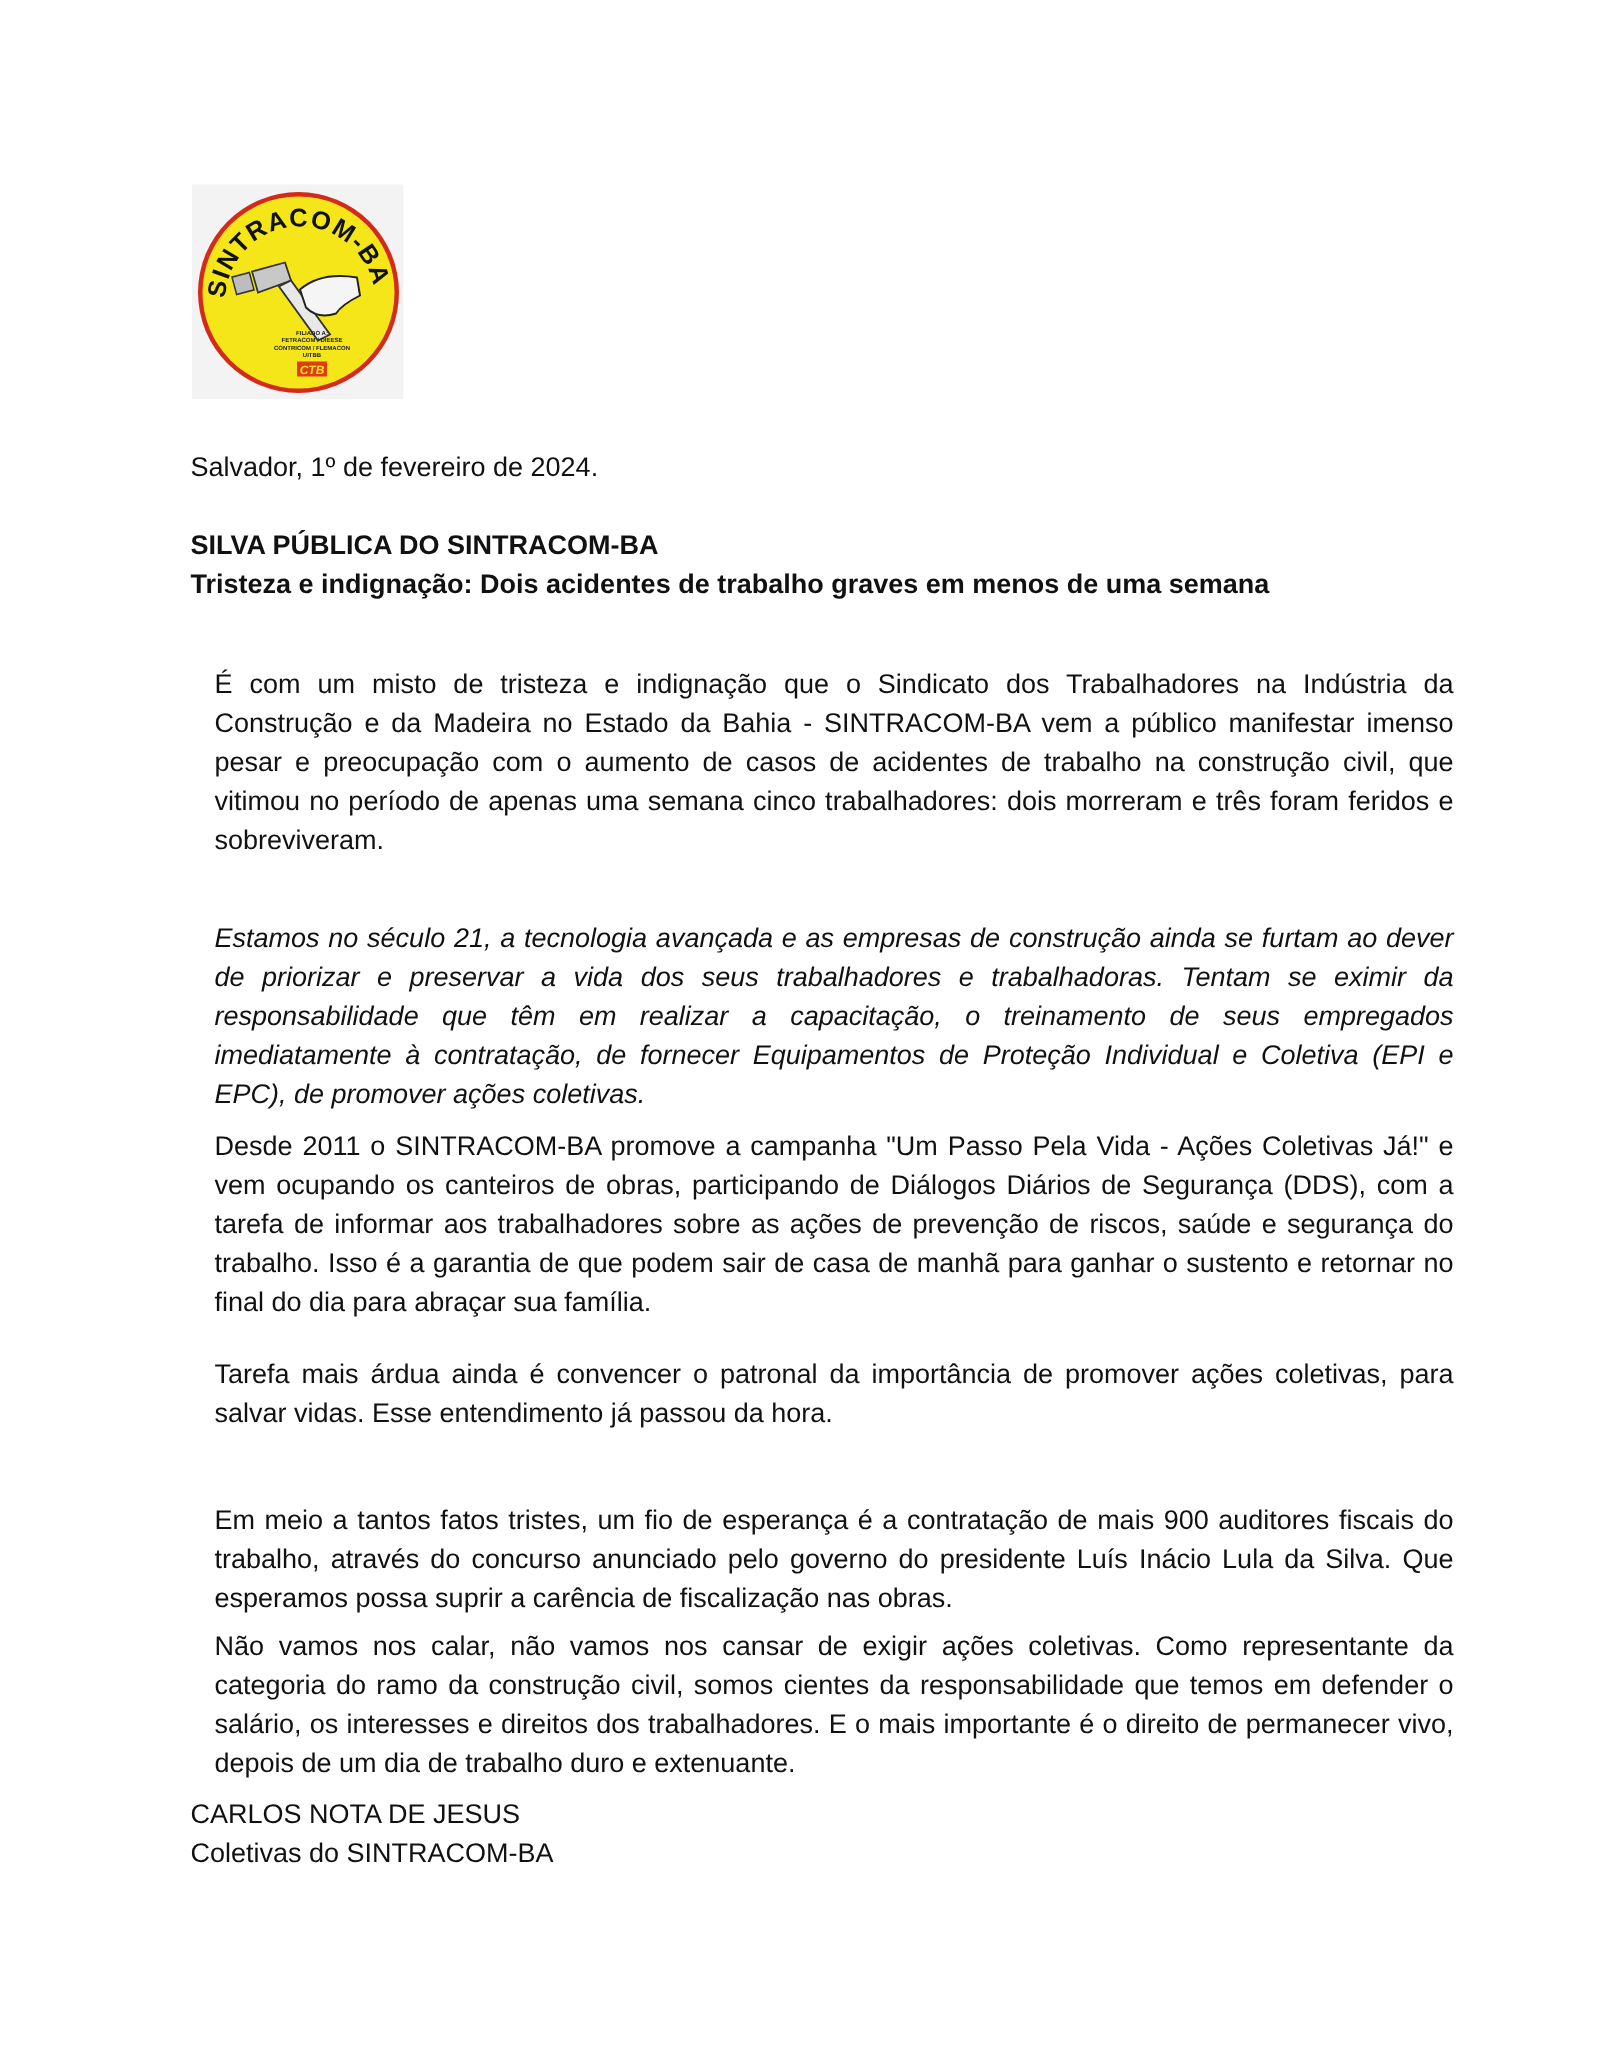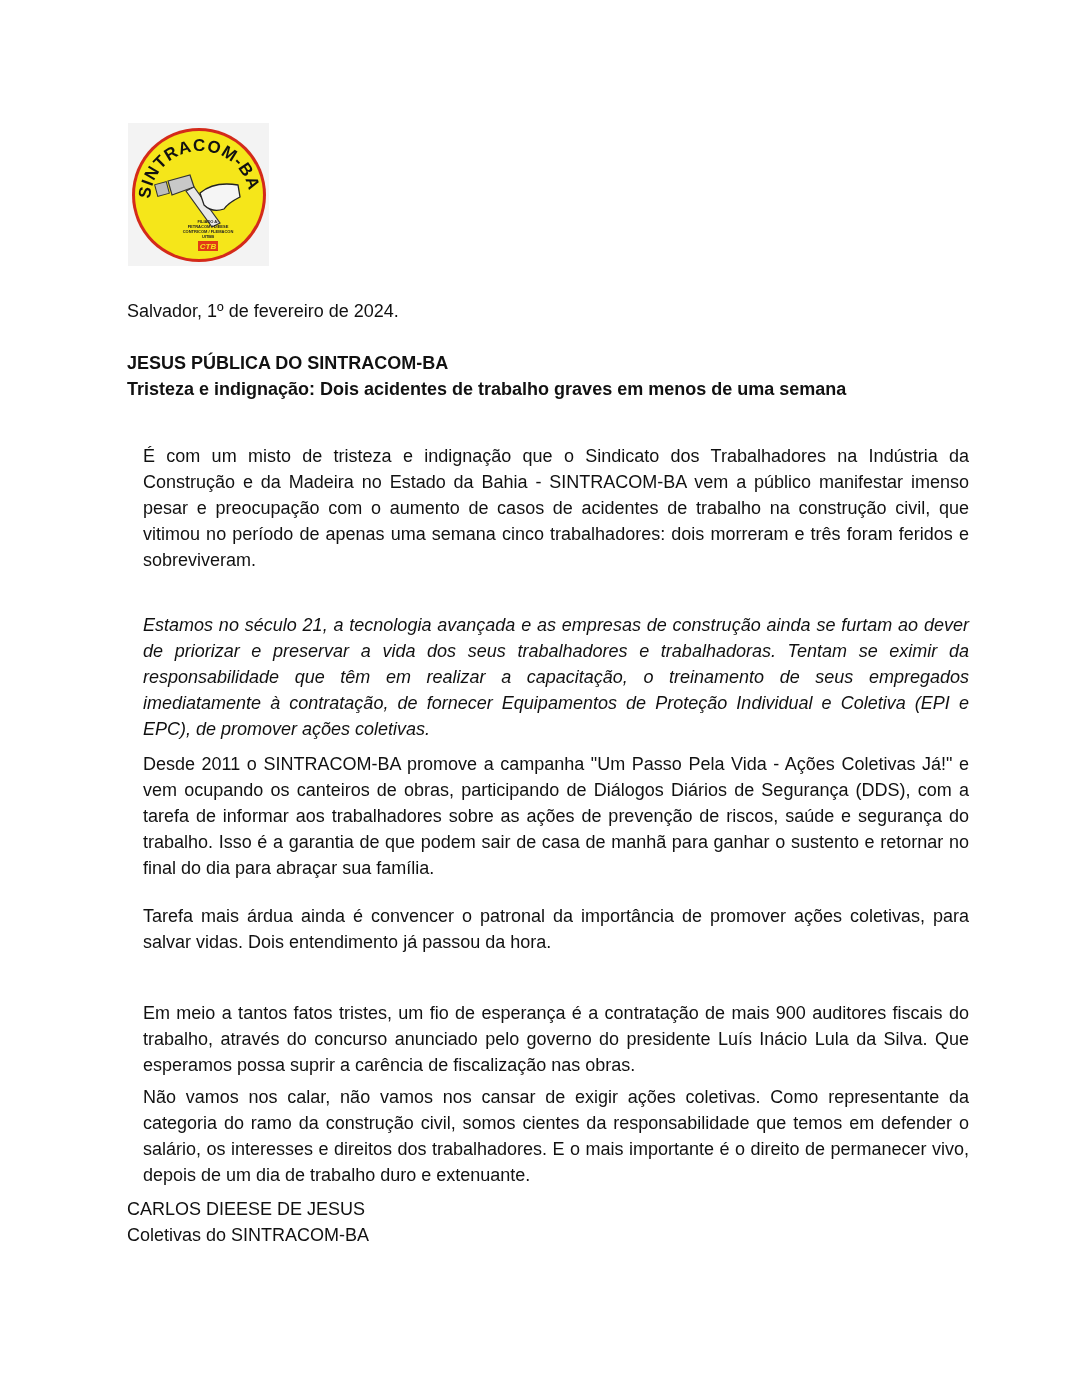--- a/index.html
+++ b/index.html
@@ -50,25 +50,25 @@
     <text x="80" y="105" font-family="Liberation Sans, sans-serif" font-size="4" font-weight="bold" text-anchor="middle" fill="#222">FETRACOM / DIEESE</text>
     <text x="80" y="110" font-family="Liberation Sans, sans-serif" font-size="4" font-weight="bold" text-anchor="middle" fill="#222">CONTRICOM / FLEMACON</text>
     <text x="80" y="115" font-family="Liberation Sans, sans-serif" font-size="4" font-weight="bold" text-anchor="middle" fill="#222">UITBB</text>
     <rect x="70" y="118" width="20" height="10" fill="#e23a16"></rect>
     <text x="80" y="126" font-family="Liberation Sans, sans-serif" font-size="8" font-weight="bold" font-style="italic" text-anchor="middle" fill="#f5e61a">CTB</text>
   </svg>
 </div>
 
 <div class="page">
   <div class="date">Salvador, 1º de fevereiro de 2024.</div>
-  <div class="title">JESUS PÚBLICA DO SINTRACOM-BA</div>
+  <div class="title">SILVA PÚBLICA DO SINTRACOM-BA</div>
   <div class="subtitle">Tristeza e indignação: Dois acidentes de trabalho graves em menos de uma semana</div>
 
   <p class="para p1">É com um misto de tristeza e indignação que o Sindicato dos Trabalhadores na Indústria da Construção e da Madeira no Estado da Bahia - SINTRACOM-BA vem a público manifestar imenso pesar e preocupação com o aumento de casos de acidentes de trabalho na construção civil, que vitimou no período de apenas uma semana cinco trabalhadores: dois morreram e três foram feridos e sobreviveram.</p>
   <p class="para p2">Estamos no século 21, a tecnologia avançada e as empresas de construção ainda se furtam ao dever de priorizar e preservar a vida dos seus trabalhadores e trabalhadoras. Tentam se eximir da responsabilidade que têm em realizar a capacitação, o treinamento de seus empregados imediatamente à contratação, de fornecer Equipamentos de Proteção Individual e Coletiva (EPI e EPC), de promover ações coletivas.</p>
   <p class="para p3">Desde 2011 o SINTRACOM-BA promove a campanha "Um Passo Pela Vida - Ações Coletivas Já!" e vem ocupando os canteiros de obras, participando de Diálogos Diários de Segurança (DDS), com a tarefa de informar aos trabalhadores sobre as ações de prevenção de riscos, saúde e segurança do trabalho. Isso é a garantia de que podem sair de casa de manhã para ganhar o sustento e retornar no final do dia para abraçar sua família.</p>
-  <p class="para p4">Tarefa mais árdua ainda é convencer o patronal da  importância de promover ações coletivas, para salvar vidas. Dois entendimento já passou da hora.</p>
+  <p class="para p4">Tarefa mais árdua ainda é convencer o patronal da  importância de promover ações coletivas, para salvar vidas. Esse entendimento já passou da hora.</p>
   <p class="para p5">Em meio a tantos fatos tristes, um fio de esperança é a contratação de mais 900 auditores fiscais do trabalho, através do concurso anunciado pelo governo do presidente Luís Inácio Lula da Silva. Que esperamos possa suprir a carência de fiscalização nas obras.</p>
   <p class="para p6">Não vamos nos calar, não vamos nos cansar de exigir ações coletivas. Como representante da categoria do ramo da construção civil, somos cientes da responsabilidade que temos em defender o salário, os interesses e direitos dos trabalhadores. E o mais importante é o direito de permanecer vivo, depois de um dia de trabalho duro e extenuante.</p>
 
-  <div class="sig-name">CARLOS DIEESE DE JESUS</div>
+  <div class="sig-name">CARLOS NOTA DE JESUS</div>
   <div class="sig-role">Coletivas do SINTRACOM-BA</div>
 </div>
 
 </body></html>

